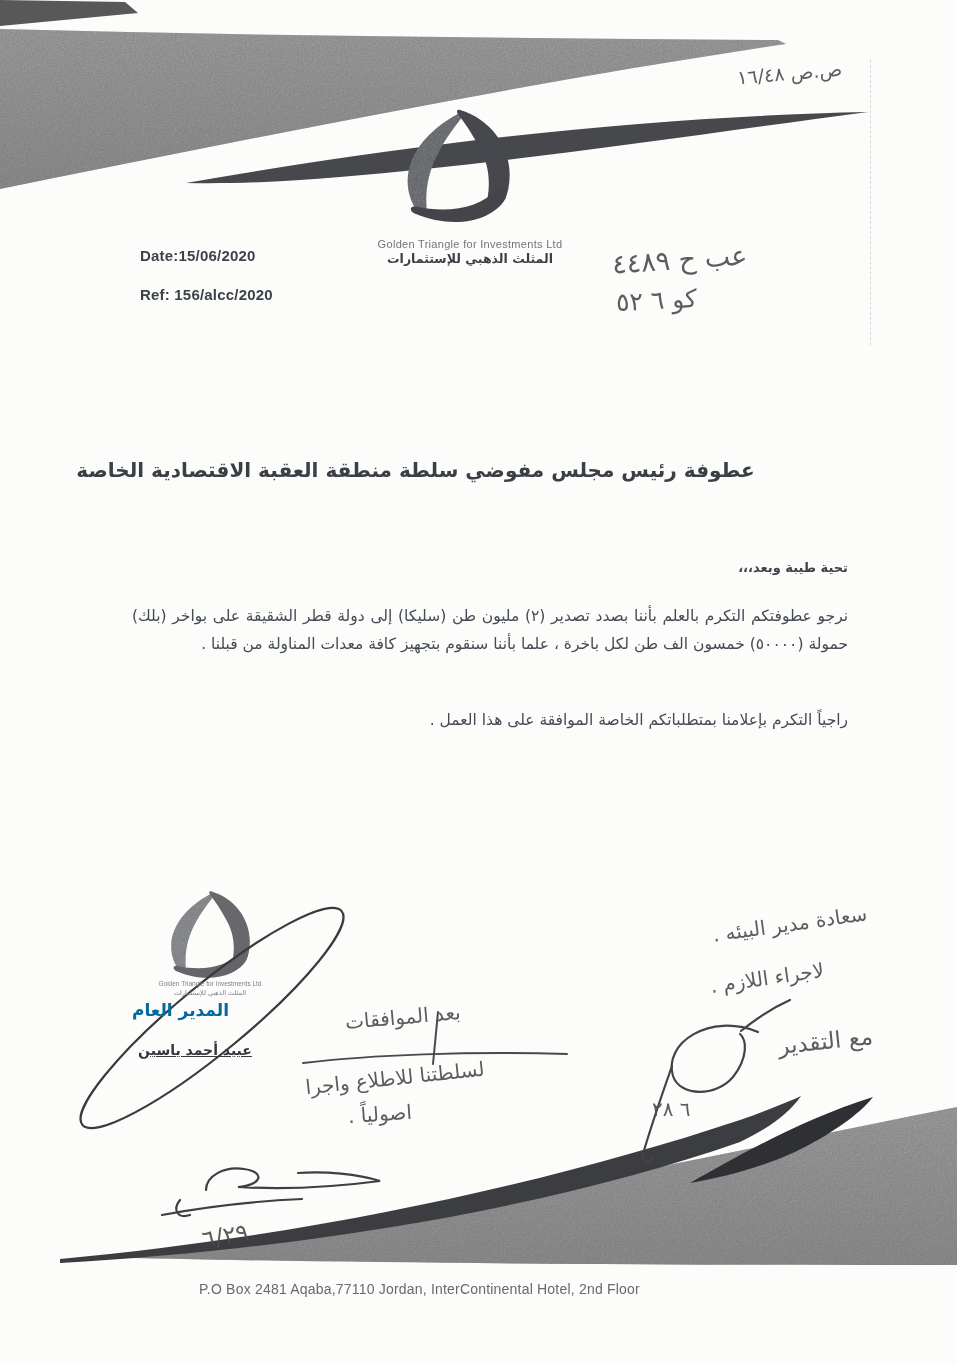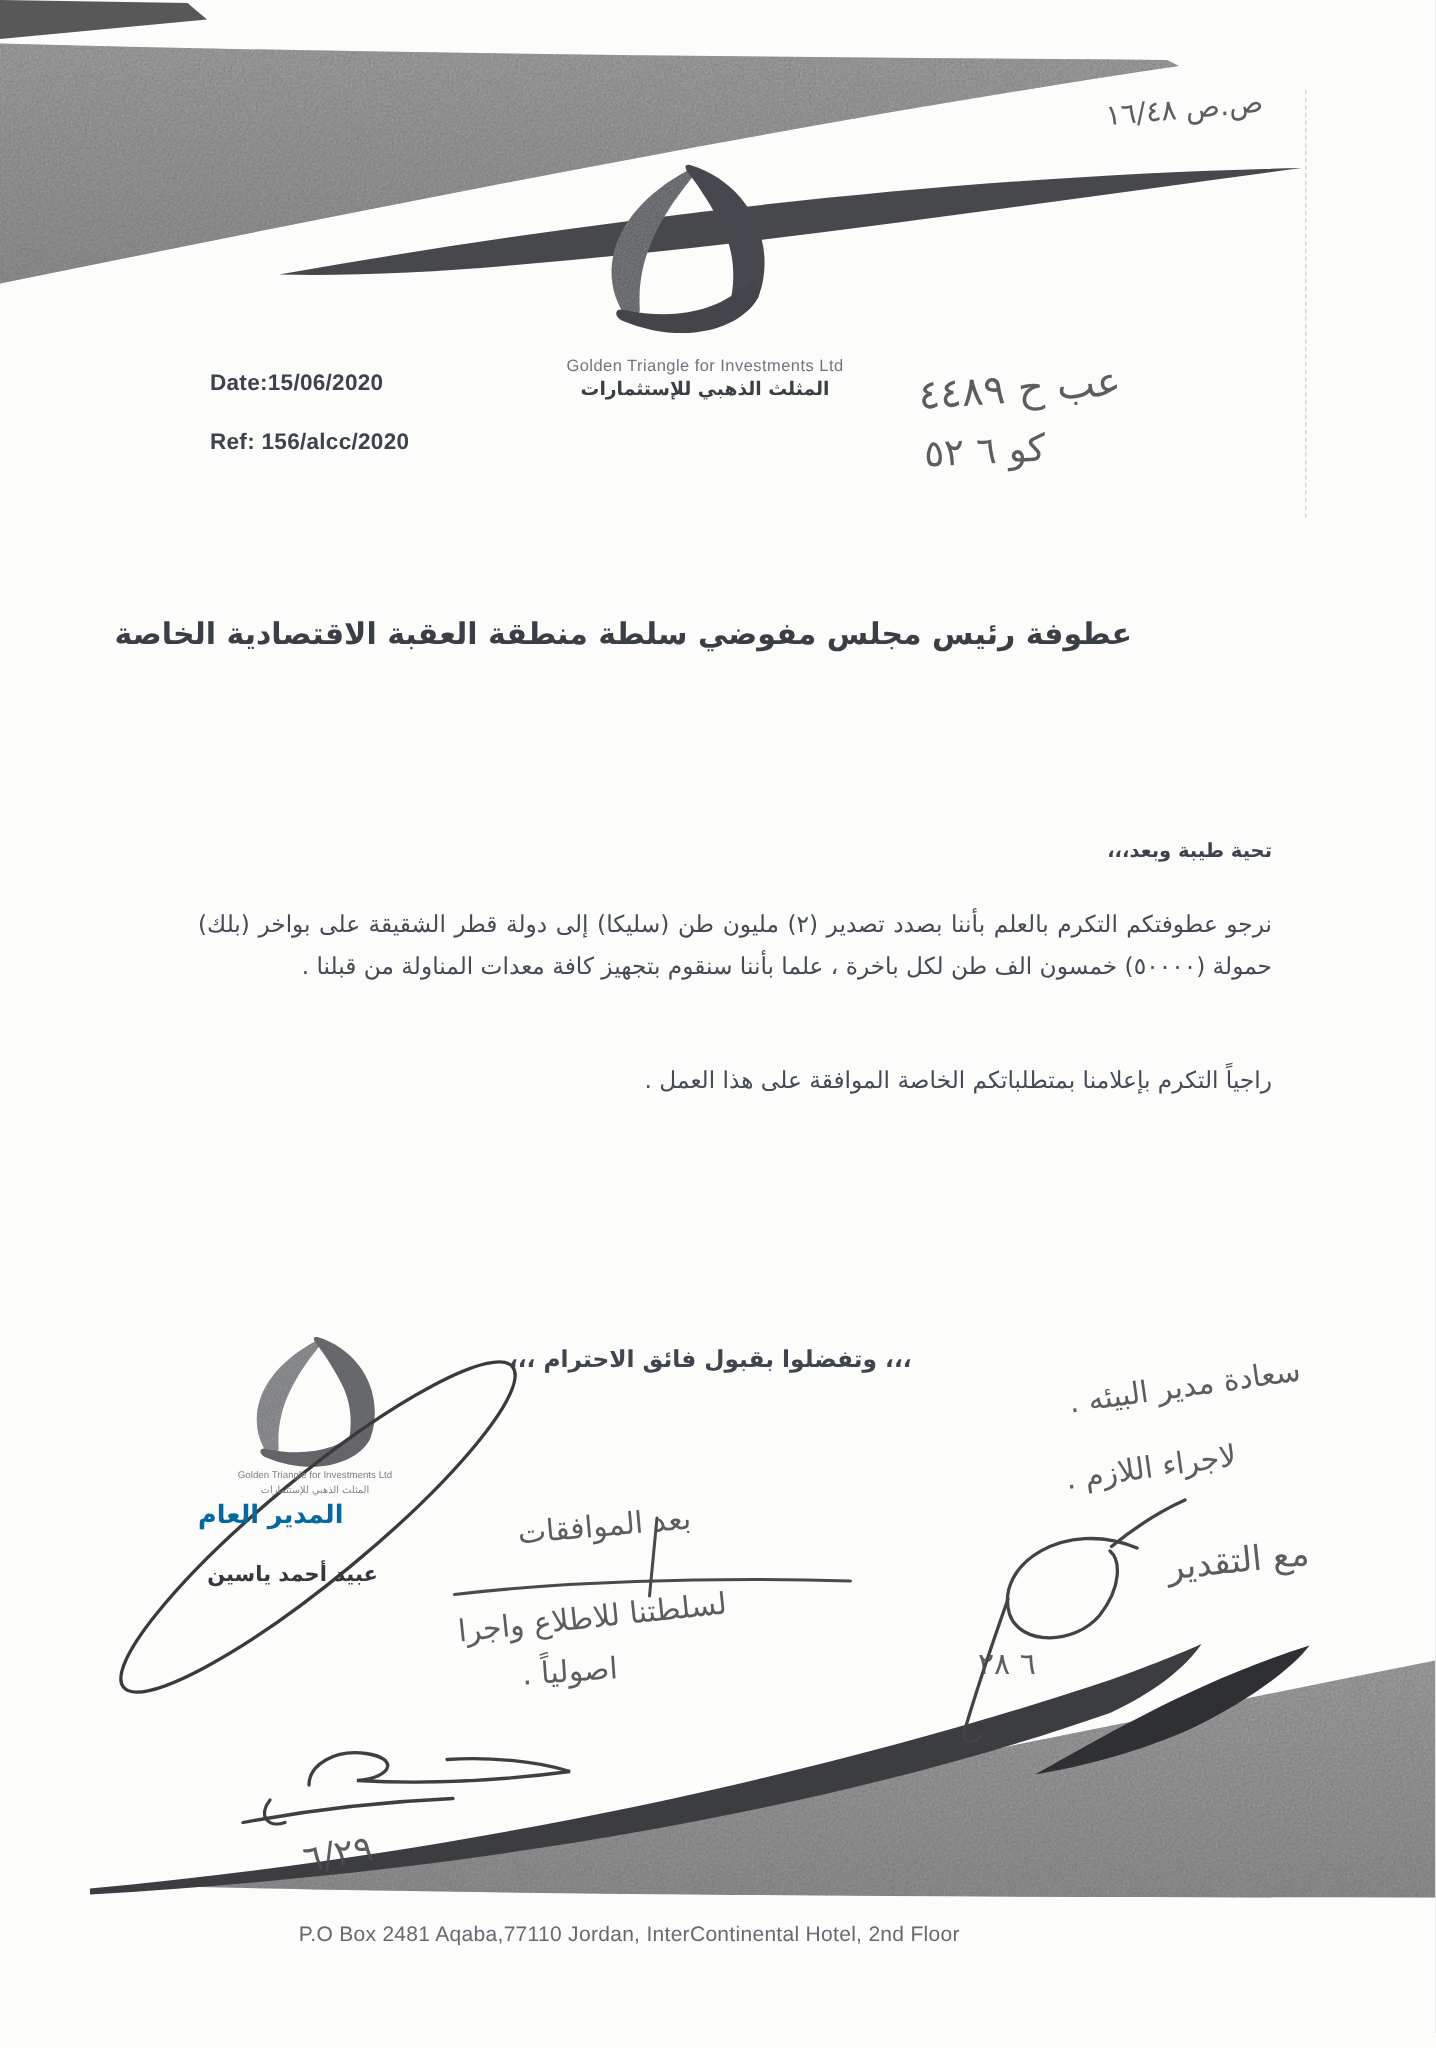--- a/index.html
+++ b/index.html
@@ -7,28 +7,28 @@
     position:relative;width:957px;height:1365px;margin:0 auto;
     background:#fcfcfb;overflow:hidden;
     font-family:"DejaVu Sans",sans-serif;color:#3f454e;
   }
   .abs{position:absolute;}
   .en{font-family:"Liberation Sans","DejaVu Sans",sans-serif;}
   .deco{position:absolute;left:0;top:0;pointer-events:none;}
   .dateref{font-size:15px;font-weight:600;color:#3d434b;letter-spacing:.2px;}
   .company-en{font-size:11px;color:#70757c;letter-spacing:.3px;text-align:center;}
   .company-ar{font-size:12.5px;font-weight:bold;color:#3a4046;text-align:center;}
-  .addressee{width:831px;text-align:center;font-weight:bold;font-size:20px;color:#3a3f46;}
+  .addressee{width:831px;text-align:center;font-weight:bold;font-size:20px;color:#3a3f46;margin-top:48px;}
   .subject{font-weight:bold;font-size:17px;color:#3a3f46;border-bottom:2px solid #4a4f55;padding-bottom:4px;}
   .greeting{font-weight:bold;font-size:13px;color:#3d434c;}
   .para{width:716px;font-size:15.5px;line-height:28px;text-align:justify;color:#454b55;}
   .para.single{text-align:right;}
   .closing{width:355px;text-align:center;font-size:15.5px;font-weight:600;color:#3f454e;}
   .stamp-title{width:130px;text-align:left;font-weight:bold;font-size:17px;color:#0369a1;}
-  .stamp-name{width:150px;text-align:center;font-weight:bold;font-size:14px;color:#33383e;}
+  .stamp-name{width:150px;text-align:center;font-weight:bold;font-size:14px;color:#33383e;text-decoration:underline;}
   .stamp-tiny{width:140px;text-align:center;font-size:6.5px;color:#7d8186;line-height:8px;}
   .hand{color:#4c4c4c;opacity:.9;white-space:nowrap;}
   .footer{width:839px;text-align:center;font-size:14px;color:#646a70;letter-spacing:.2px;}
   .fold{border-left:1px dashed #c4c4c4;opacity:.65;width:0;}
 </style>
 </head>
 <body>
 
 <div class="page">
 
@@ -107,21 +107,20 @@
   <div class="abs addressee" dir="rtl" style="left:0;top:410px;">عطوفة رئيس مجلس مفوضي سلطة منطقة العقبة الاقتصادية الخاصة</div>
 
 
   <div class="abs greeting" dir="rtl" style="right:109px;top:560px;">تحية طيبة وبعد،،،</div>
 
   <div class="abs para" dir="rtl" style="left:132px;top:602px;">نرجو عطوفتكم التكرم بالعلم بأننا بصدد تصدير (٢) مليون طن (سليكا) إلى دولة قطر الشقيقة على بواخر (بلك) حمولة (٥٠٠٠٠) خمسون الف طن لكل باخرة ، علما بأننا سنقوم بتجهيز كافة معدات المناولة من قبلنا .</div>
 
   <div class="abs para single" dir="rtl" style="left:132px;top:706px;">راجياً التكرم بإعلامنا بمتطلباتكم الخاصة الموافقة على هذا العمل .</div>
 
 
-  <div class="abs closing" dir="rtl" style="left:296px;top:897px;">،،، وتفضلوا بقبول فائق الاحترام ،،،</div>
 
   <div class="abs stamp-tiny en" style="left:140px;top:980px;">Golden Triangle for Investments Ltd</div>
   <div class="abs stamp-tiny" dir="rtl" style="left:140px;top:989px;">المثلث الذهبي للإستثمارات</div>
   <div class="abs stamp-title" dir="rtl" style="left:132px;top:1000px;">المدير العام</div>
   <div class="abs stamp-name" dir="rtl" style="left:120px;top:1042px;">عبيد أحمد ياسين</div>
 
   <div class="abs hand" dir="rtl" style="left:737px;top:62px;font-size:19px;letter-spacing:3px;transform:rotate(-5deg);">ص.ص ١٦/٤٨</div>
   <div class="abs hand" dir="rtl" style="left:612px;top:244px;font-size:27px;letter-spacing:6px;transform:rotate(-4deg);">عب ح ٤٤٨٩</div>
   <div class="abs hand" dir="rtl" style="left:616px;top:286px;font-size:25px;letter-spacing:8px;transform:rotate(-3deg);">كو ٦ ٥٢</div>
 

